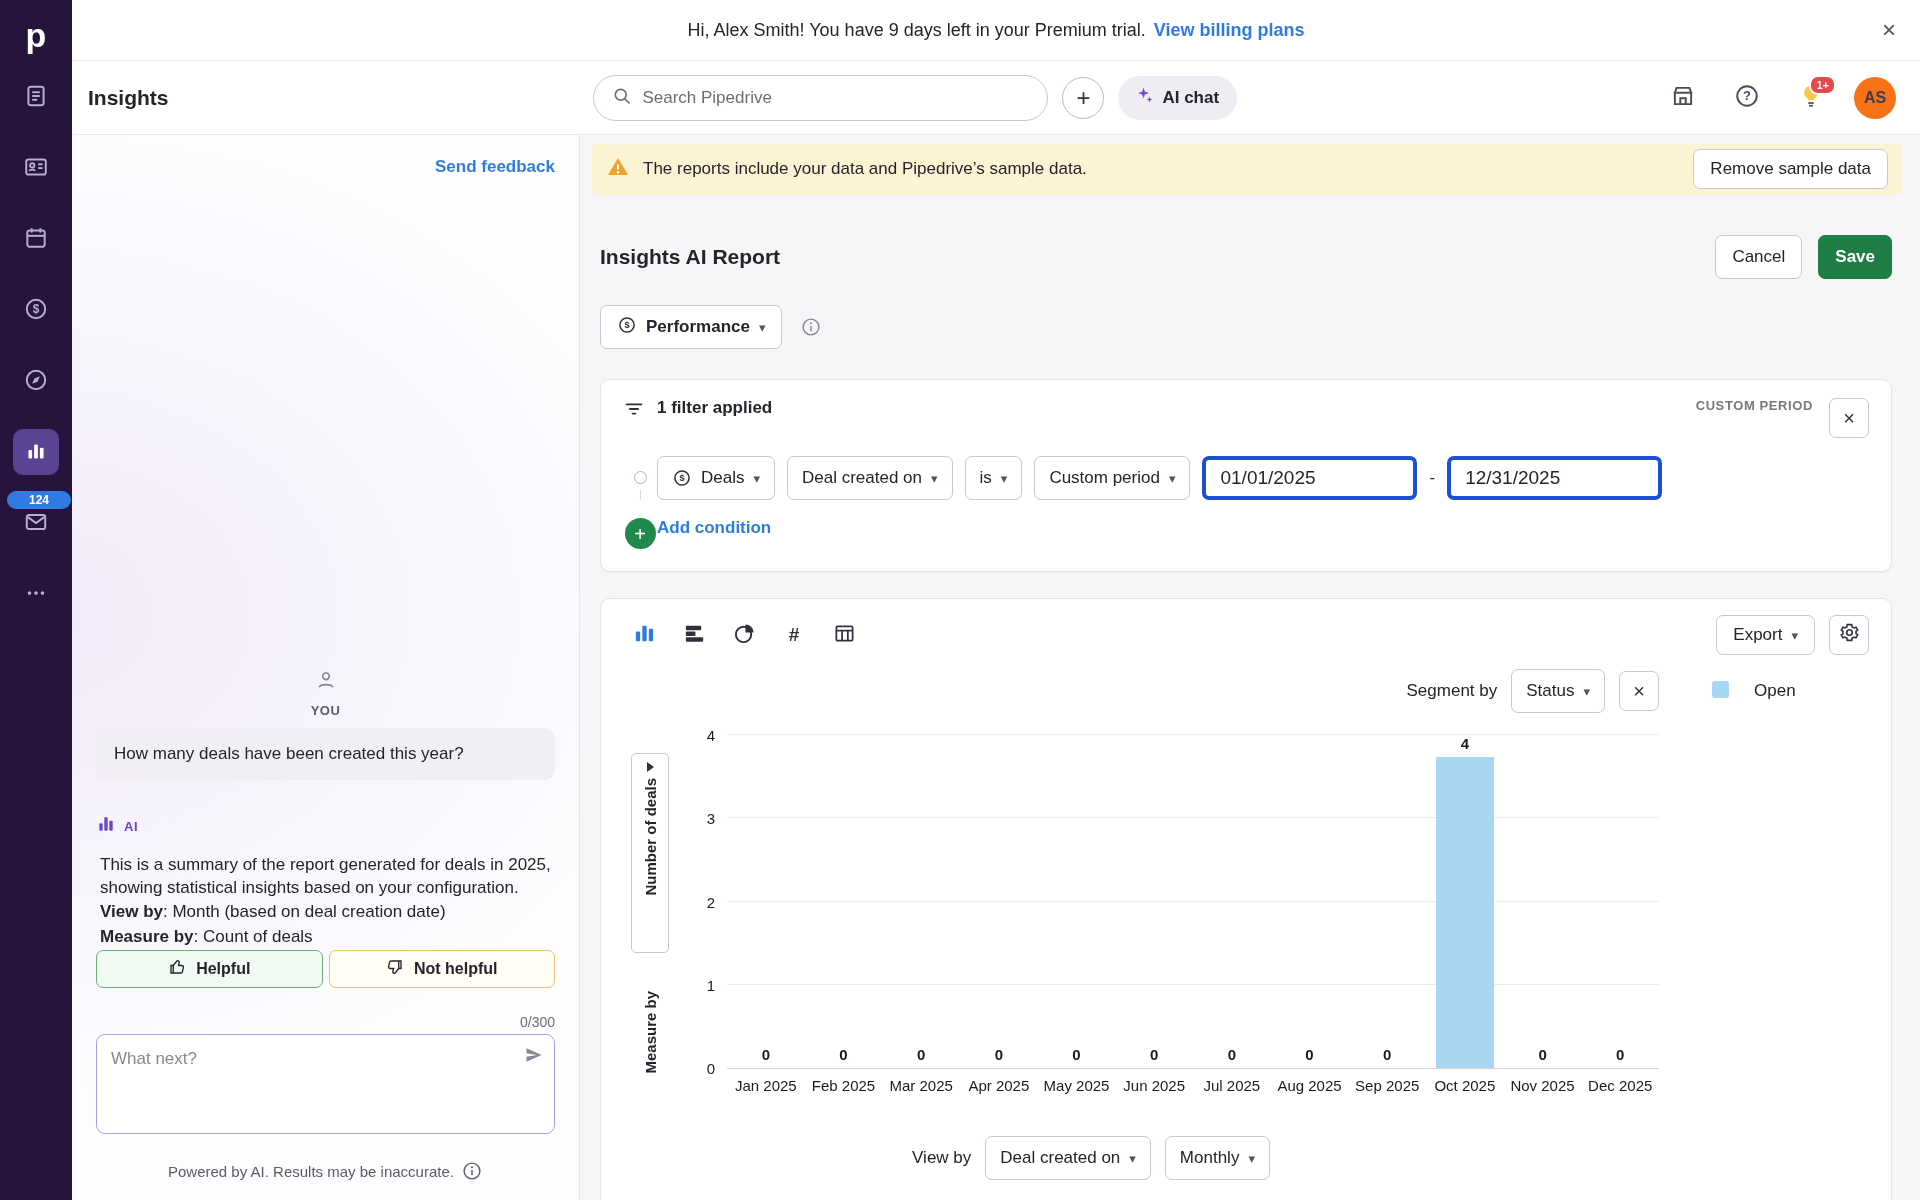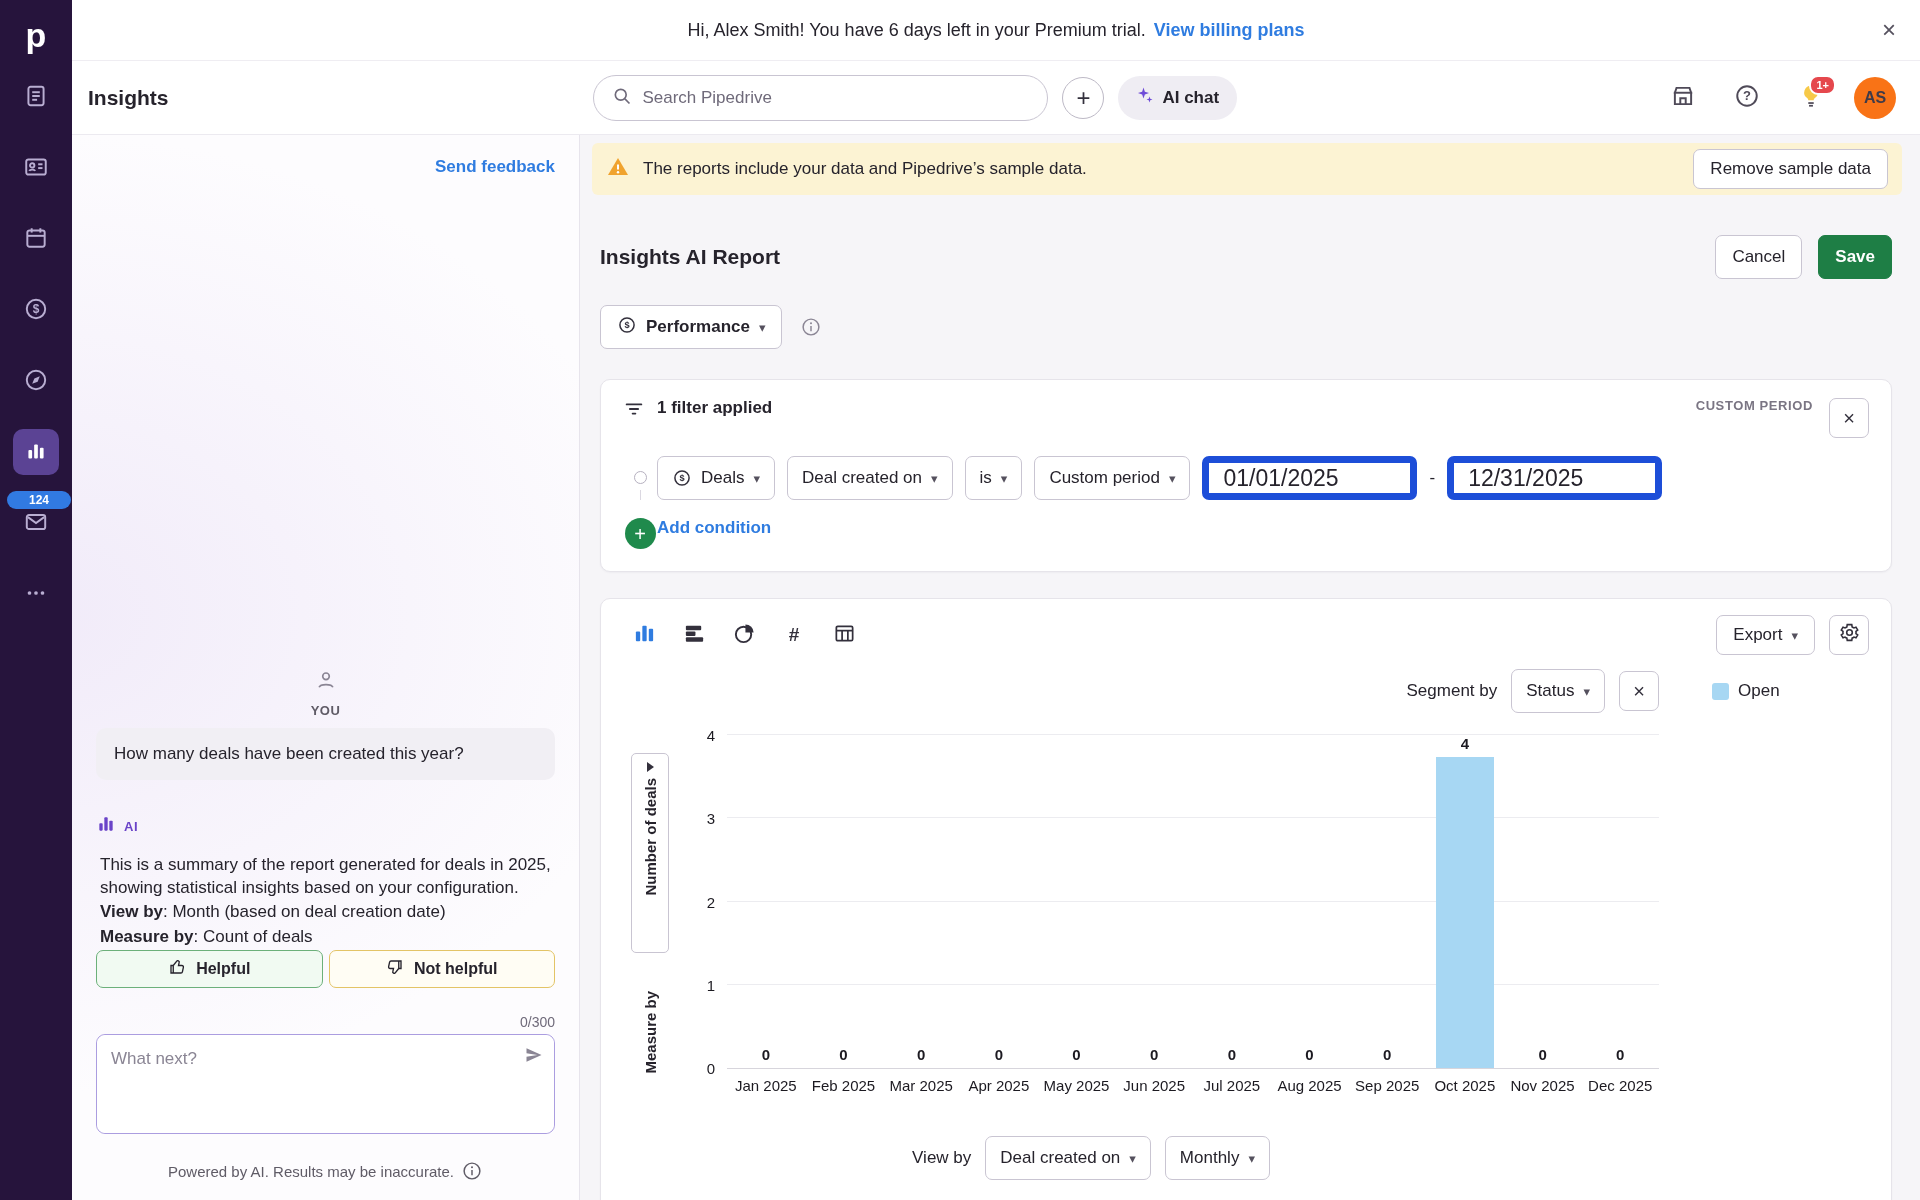--- a/index.html
+++ b/index.html
@@ -87,21 +87,21 @@
   .filter-title { font-size:17px; font-weight:bold; margin-left:12px; flex:1; }
   .period-tag { font-size:13px; font-weight:bold; letter-spacing:.6px; color:#7a7583; margin-right:16px; }
   .sq-btn { width:40px; height:40px; border:1px solid #c9c5d2; border-radius:7px; background:#fff; font-size:20px; color:#33303c; display:flex; align-items:center; justify-content:center; }
   .filter-grid { display:grid; grid-template-columns:34px 1fr; row-gap:18px; margin-top:18px; }
   .rail-cell { display:flex; flex-direction:column; align-items:center; padding-top:15px; }
   .rail-circle { width:13px; height:13px; border:1.5px solid #b6b1c0; border-radius:50%; }
   .rail-line { flex:1; width:0; border-left:1.5px solid #dbd8e1; margin-top:6px; }
   .cond-row { display:flex; align-items:center; gap:12px; flex-wrap:wrap; }
   .pill { height:44px; border:1px solid #c9c5d2; border-radius:7px; background:#fff; display:inline-flex; align-items:center; gap:9px; padding:0 14px; font-size:17px; color:#26232c; }
   .pill .pico svg { width:20px; height:20px; display:block; }
-  .date-input { height:44px; width:215px; border:7px solid #1d4ed8; border-radius:7px; padding:0 14px; font-size:23px; color:#26232c; outline:none; }
+  .date-input { height:44px; width:215px; border:4px solid #1d4ed8; border-radius:7px; padding:0 14px; font-size:19px; color:#26232c; outline:none; }
   .dash { color:#26232c; font-size:17px; }
   .plus-cell { display:flex; justify-content:center; align-items:center; }
   .plus-circle { width:31px; height:31px; border-radius:50%; background:#1f8a4c; color:#fff; border:none; font-size:20px; display:flex; align-items:center; justify-content:center; line-height:1; }
   .add-link { color:#2f7ce0; font-size:17px; font-weight:bold; background:none; border:none; text-align:left; }
 
   
   .chart-card { margin-top:26px; padding:16px 22px 30px; }
   .chart-toolbar { display:flex; align-items:center; }
   .ct-icons { display:flex; align-items:center; gap:8px; flex:1; }
   .ct-icon { width:42px; height:38px; border:none; background:none; display:flex; align-items:center; justify-content:center; border-radius:6px; }
@@ -122,21 +122,21 @@
   .gridline { position:absolute; left:0; right:0; height:1px; background:#ececf0; }
   .ytick { position:absolute; left:-40px; width:28px; text-align:right; font-size:15px; color:#1c1a21; transform:translateY(50%); }
   .bar-columns { position:absolute; inset:0; display:flex; }
   .chart-col { flex:1; display:flex; flex-direction:column; justify-content:flex-end; align-items:center; }
   .bar-value { font-size:15px; font-weight:bold; color:#1c1a21; margin-bottom:5px; }
   .bar { width:58px; }
   .x-labels { display:flex; margin-left:44px; margin-top:8px; }
   .xlabel { flex:1; text-align:center; font-size:15px; color:#1c1a21; white-space:nowrap; }
 
   .legend-col { width:210px; flex-shrink:0; padding:12px 0 0 34px; }
-  .legend-item { display:flex; align-items:center; gap:9px; font-size:17px;padding-left:19px; }
+  .legend-item { display:flex; gap:25px; font-size:17px;padding-left:19px; }
   .legend-swatch { width:17px; height:17px; border-radius:3px; }
 
   .viewby-row { display:flex; align-items:center; justify-content:center; gap:14px; margin-top:42px; padding-right:160px; }
   .viewby-label { font-size:17px; color:#26232c; }
 
   .info-icon svg { width:22px; height:22px; display:block; }
 </style>
 </head>
 <body>
 
@@ -199,21 +199,21 @@
           <circle cx="6" cy="12" r="1.7"></circle>
           <circle cx="12" cy="12" r="1.7"></circle>
           <circle cx="18" cy="12" r="1.7"></circle>
         </svg></span>
   </button>
 </aside>
 
 <div class="app">
 
   <div class="trial-banner">
-    <span>Hi, Alex Smith! You have 6 days left in your Premium trial.</span>
+    <span>Hi, Alex Smith! You have 9 days left in your Premium trial.</span>
     <a>View billing plans</a>
     <button class="banner-close">×</button>
   </div>
 
   <div class="topbar">
     <div class="page-title">Insights</div>
     <div class="topbar-center">
       <div class="search-box">
         <span><svg width="20" height="20" viewBox="0 0 24 24" fill="none" stroke="#6f6a7a" stroke-width="2">
               <circle cx="10.5" cy="10.5" r="6.5"></circle>

